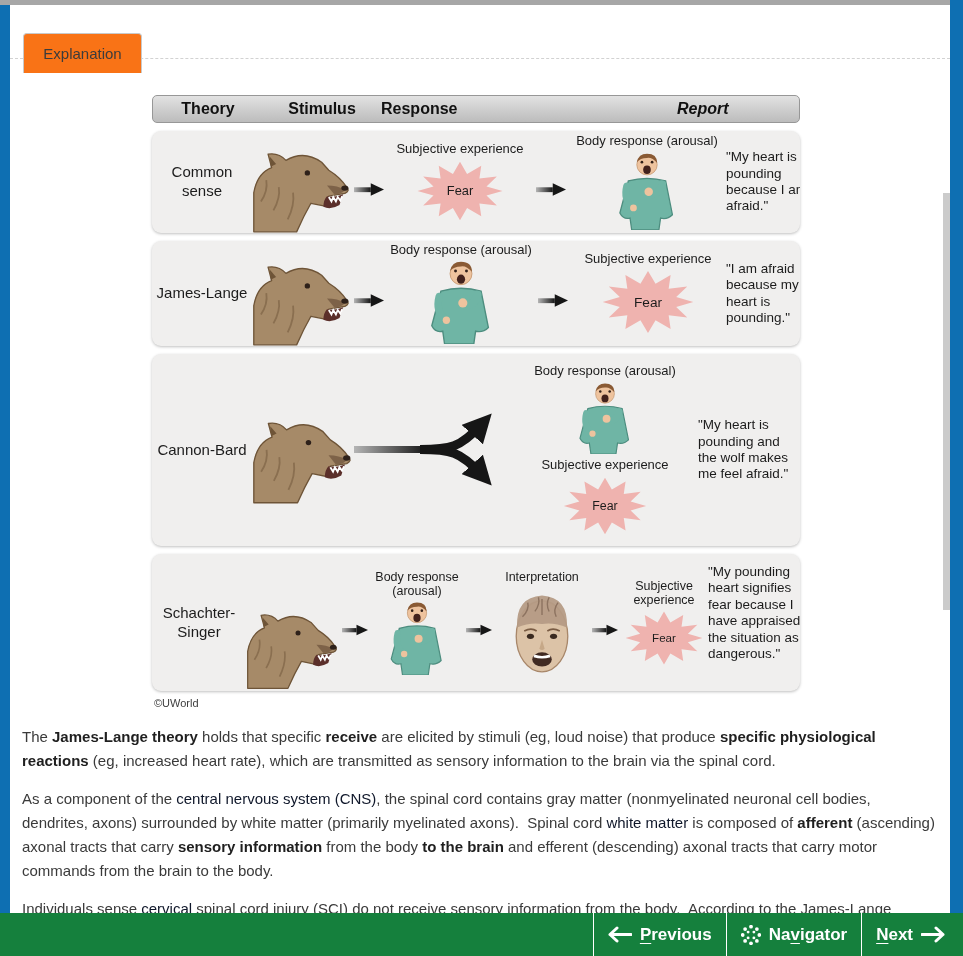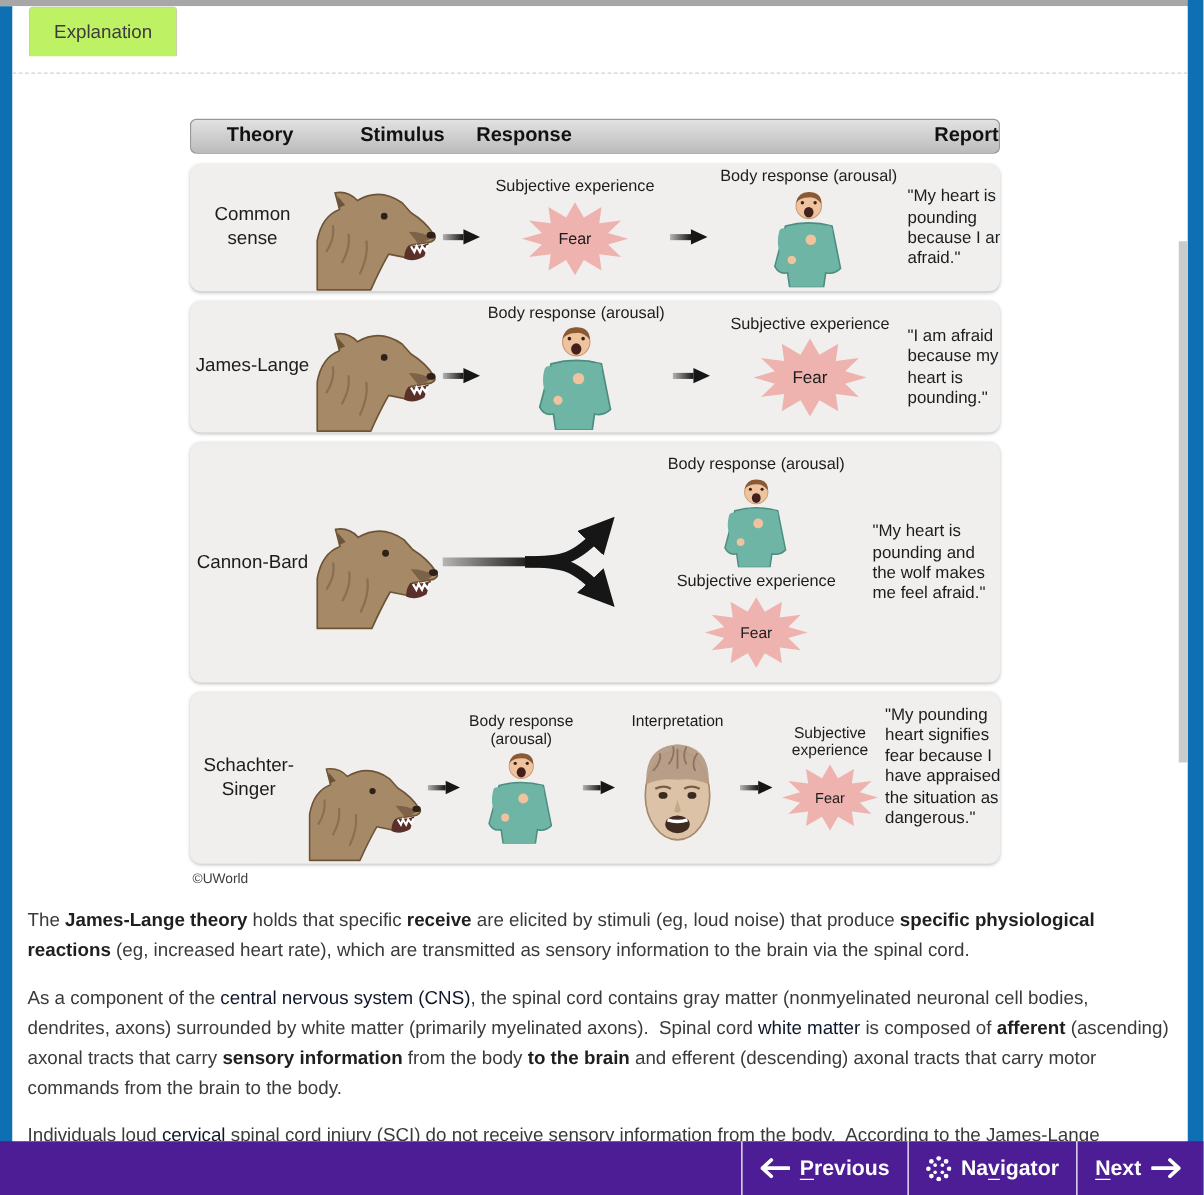--- a/index.html
+++ b/index.html
@@ -6,52 +6,52 @@
   html,body { background:#fff; }
   body { font-family:"Liberation Sans", sans-serif; }
   .app { position:relative; width:963px; height:956px; background:#fff; overflow:hidden; }
 
   .top-gray   { position:absolute; top:0; left:0; width:950px; height:5px; background:#a7a7a7; }
   .left-strip { position:absolute; top:5px; left:0; width:10px; height:951px; background:#0e6fb2; }
   .right-strip{ position:absolute; top:0; right:0; width:13px; height:956px; background:#0e6fb2; }
 
   .content { position:absolute; left:10px; top:5px; width:940px; height:908px; background:#fff; overflow:hidden; }
 
-  .tab { position:absolute; left:13px; top:0; width:119px; height:40px;
+  .tab { position:absolute; left:13px; top:28px; width:119px; height:40px;
          border:1px solid #c9c9c9; border-bottom:none; border-radius:4px 4px 0 0;
-         background:#bef264; color:#3c3c3c; font-size:15px; display:flex; align-items:center; justify-content:center; cursor:default; }
+         background:#f97316; color:#3c3c3c; font-size:15px; display:flex; align-items:center; justify-content:center; cursor:default; }
   .tab-underline { position:absolute; left:0; top:53px; width:940px; border-top:1px dashed #d2d2d2; }
 
   .figure { position:absolute; left:142px; top:90px; width:648px; }
   .fig-header { height:28px; background:linear-gradient(#e2e2e2,#bcbcbc); border:1px solid #979797;
                 border-radius:5px; display:flex; align-items:center; font-weight:bold; font-size:16px; color:#111; }
   .fh-theory   { width:110px; text-align:center; }
   .fh-stimulus { width:118px; text-align:center; }
   .fh-response { flex:1; text-align:left; }
-  .fh-report   { width:122px; text-align:right; }
+  .fh-report   { width:122px; text-align:left;font-style:italic; }
 
   .fig-row { position:relative; background:#f0efee; border-radius:9px; margin-top:8px;
              box-shadow:0 1px 3px rgba(0,0,0,.25); display:flex; align-items:center; overflow:hidden; }
   .theory { width:100px; text-align:center; font-size:15px; color:#1c1c1c; line-height:1.25; flex:0 0 auto; }
   .wolf-box { flex:0 0 auto; align-self:flex-end; line-height:0; }
   .arrow-svg { flex:0 0 auto; margin:14px 2px 0 2px; }
   .step { flex:0 0 auto; display:flex; flex-direction:column; align-items:center; }
   .step-label { font-size:13px; color:#1c1c1c; margin-bottom:3px; text-align:center; line-height:1.15; white-space:nowrap; }
   .step-label.wrap { white-space:normal; }
   .report { margin-left:auto; width:102px; padding-right:8px; font-size:13.5px; line-height:1.22; color:#1c1c1c; flex:0 0 auto; }
   .copyright { margin:6px 0 0 2px; font-size:11px; color:#3d3d3d; }
 
   .fork-col { display:flex; flex-direction:column; align-items:center; justify-content:center; flex:0 0 auto; }
 
   .bodytext { position:absolute; left:12px; top:720px; width:916px; font-size:15px; line-height:24px; color:#3a3a3a; }
   .bodytext p { margin-bottom:14px; }
   .bodytext .b { font-weight:bold; color:#1f1f1f; }
   .bodytext .lnk { color:#0f172a; cursor:pointer; }
 
-  .footer { position:absolute; left:0; bottom:0; width:963px; height:43px; background:#4c1d95;
+  .footer { position:absolute; left:0; bottom:0; width:963px; height:43px; background:#15803d;
             display:flex; align-items:stretch; justify-content:flex-end;margin-top:40px; }
   .fbtn { display:flex; align-items:center; gap:8px; padding:0 14px; border-left:1px solid #ffffff;
           color:#fff; font-size:17px; font-weight:bold; cursor:pointer; }
   .fbtn:last-child { padding-right:18px; }
   .ukey { text-decoration:underline; text-underline-offset:3px; }
 
   .scroll-thumb { position:absolute; left:943px; top:193px; width:7px; height:417px; background:#cbcbcb; }
 
   svg text { font-family:"Liberation Sans", sans-serif; }
 </style>
@@ -240,21 +240,21 @@
         </div>
         <div class="report" style="align-self:flex-start;padding-top:10px">"My pounding heart signifies fear because I have appraised the situation as dangerous."</div>
       </div>
 
       <div class="copyright">©UWorld</div>
     </div>
 
     <div class="bodytext">
         <p><span>The </span><span class="b">James-Lange theory</span><span> holds that specific </span><span class="b">receive</span><span> are elicited by stimuli (eg, loud noise) that produce </span><span class="b">specific physiological reactions</span><span> (eg, increased heart rate), which are transmitted as sensory information to the brain via the spinal cord.</span></p>
         <p><span>As a component of the </span><span class="lnk">central nervous system (CNS)</span><span>, the spinal cord contains gray matter (nonmyelinated neuronal cell bodies, dendrites, axons) surrounded by white matter (primarily myelinated axons).&nbsp; Spinal cord </span><span class="lnk">white matter</span><span> is composed of </span><span class="b">afferent</span><span> (ascending) axonal tracts that carry </span><span class="b">sensory information</span><span> from the body </span><span class="b">to the brain</span><span> and efferent (descending) axonal tracts that carry motor commands from the brain to the body.</span></p>
-        <p><span>Individuals loud </span><span class="lnk">cervical</span><span> spinal cord injury (SCI) do not receive sensory information from the body.&nbsp; According to the James-Lange</span></p>
+        <p><span>Individuals sense </span><span class="lnk">cervical</span><span> spinal cord injury (SCI) do not receive sensory information from the body.&nbsp; According to the James-Lange</span></p>
       </div>
   </div>
 
   <div class="scroll-thumb"></div>
 
   <div class="footer">
     <div class="fbtn">
       <svg width="24" height="17" viewBox="0 0 24 17">
         <path d="M9,2 L2,8.5 L9,15 M2,8.5 L23,8.5" stroke="#fff" stroke-width="3" fill="none" stroke-linecap="round" stroke-linejoin="round"></path>
       </svg>

